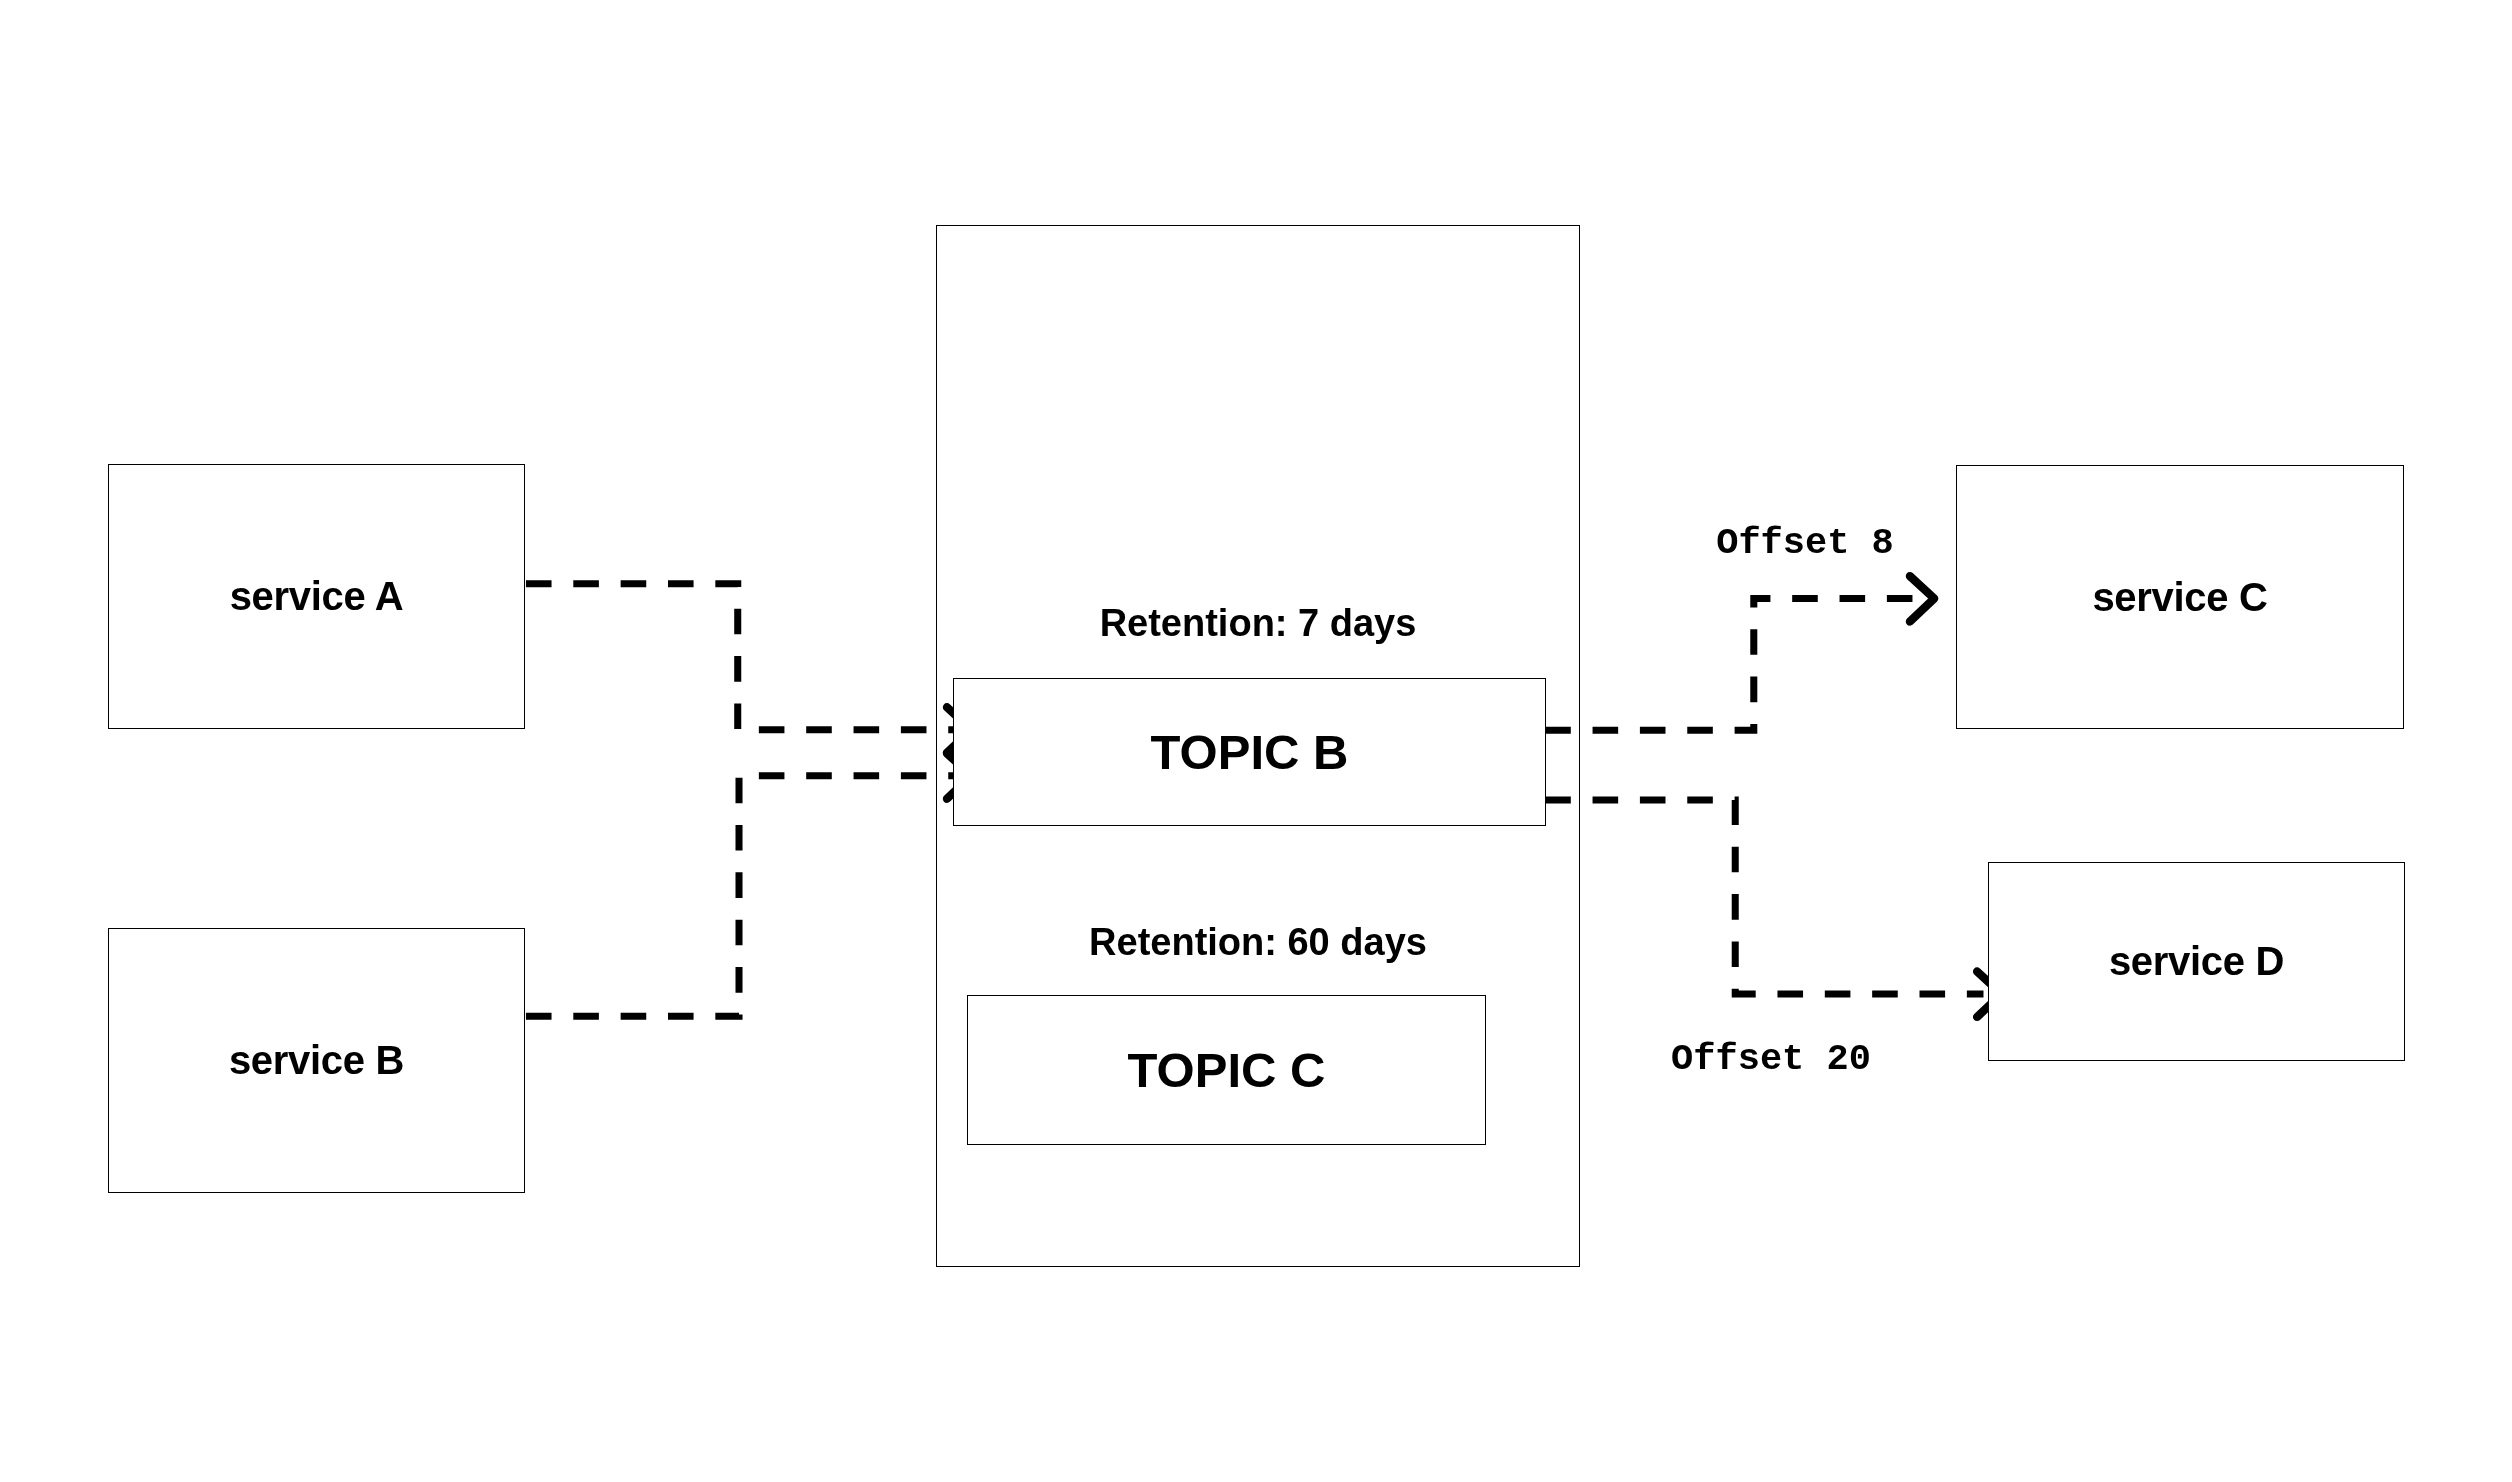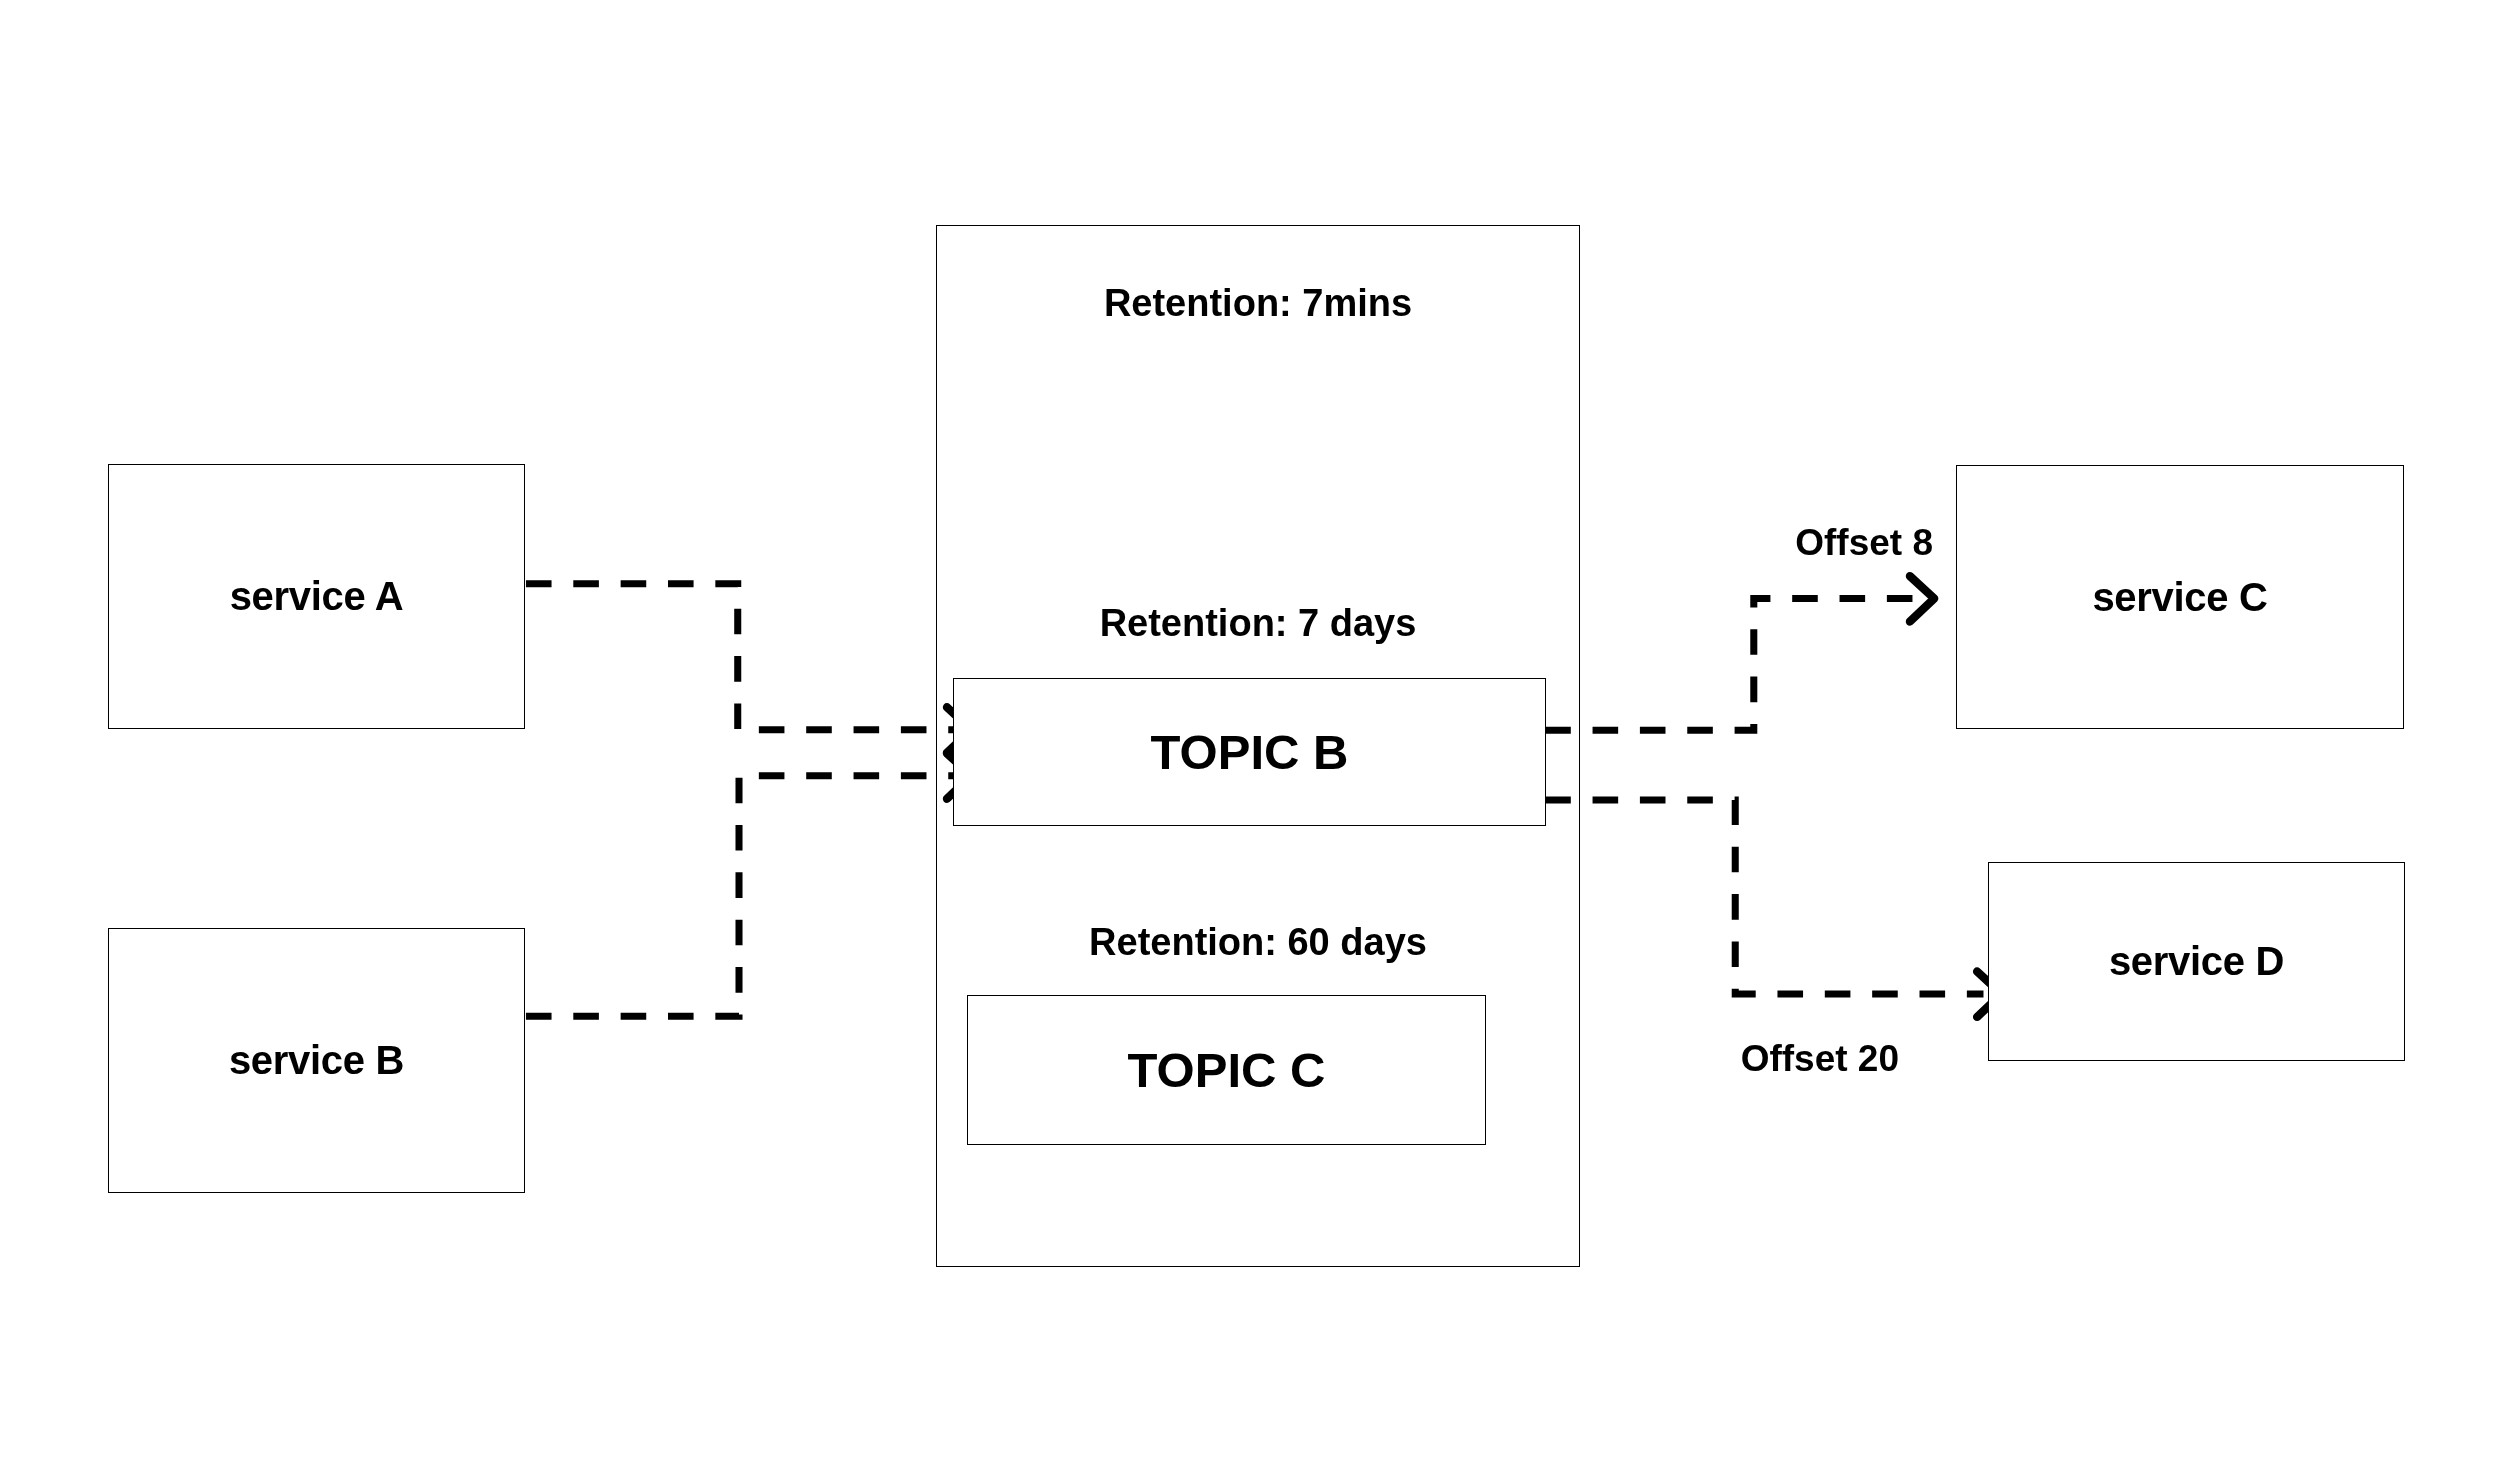--- a/index.html
+++ b/index.html
@@ -56,21 +56,22 @@
     color: #000000;
     white-space: nowrap;
     text-align: center;
   }
   .offset-label {
     position: absolute;
     font-size: 37px;
     font-weight: 800;
     color: #000000;
     white-space: nowrap;
-    text-align: right;
+    text-align: center;
+    font-family: Liberation Mono, monospace;
   }
   .broker-box {
     position: absolute;
     border: 1.9px solid #000000;
     background: transparent;
     box-sizing: border-box;
   }
   svg.edges {
     position: absolute;
     left: 0;
@@ -119,21 +120,20 @@
   <div class="box" style="left:108px; top:464px; width:417px; height:265px;align-items:center;">
     <span class="service-label">service A</span>
   </div>
 
   <div class="box" style="left:108px; top:928px; width:417px; height:265px;">
     <span class="service-label">service B</span>
   </div>
 
   <div class="broker-box" style="left:936px; top:225px; width:644px; height:1042px;"></div>
 
-  <div class="retention-label" style="left:936px; top:282px; width:644px;">Retention:  7mins</div>
 
   <div class="retention-label" style="left:936px; top:602px; width:644px;">Retention:  7 days</div>
   <div class="topic-box" style="left:953px; top:678px; width:593px; height:148px;">
     <span class="topic-label">TOPIC B</span>
   </div>
 
   <div class="retention-label" style="left:936px; top:921px; width:644px;">Retention:  60 days</div>
   <div class="topic-box" style="left:967px; top:995px; width:519px; height:150px;">
     <span class="topic-label">TOPIC C</span>
   </div>

